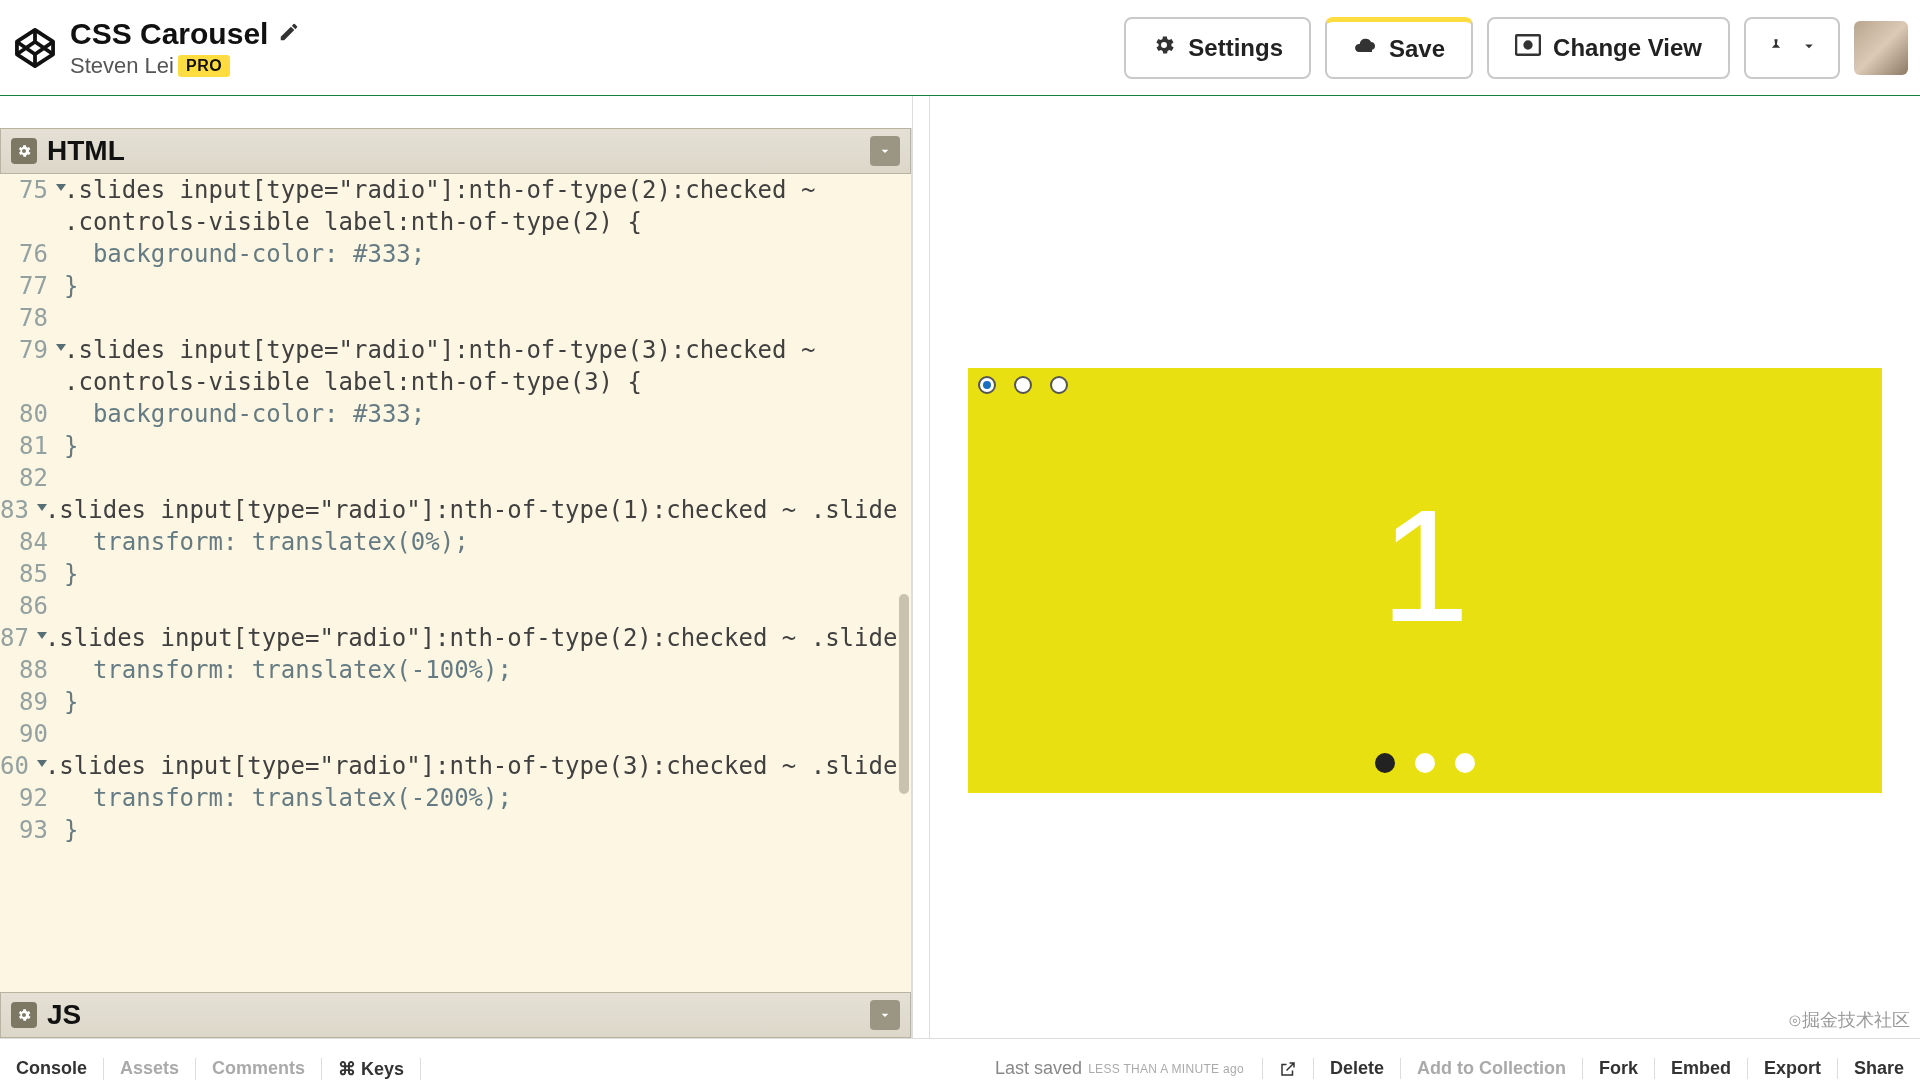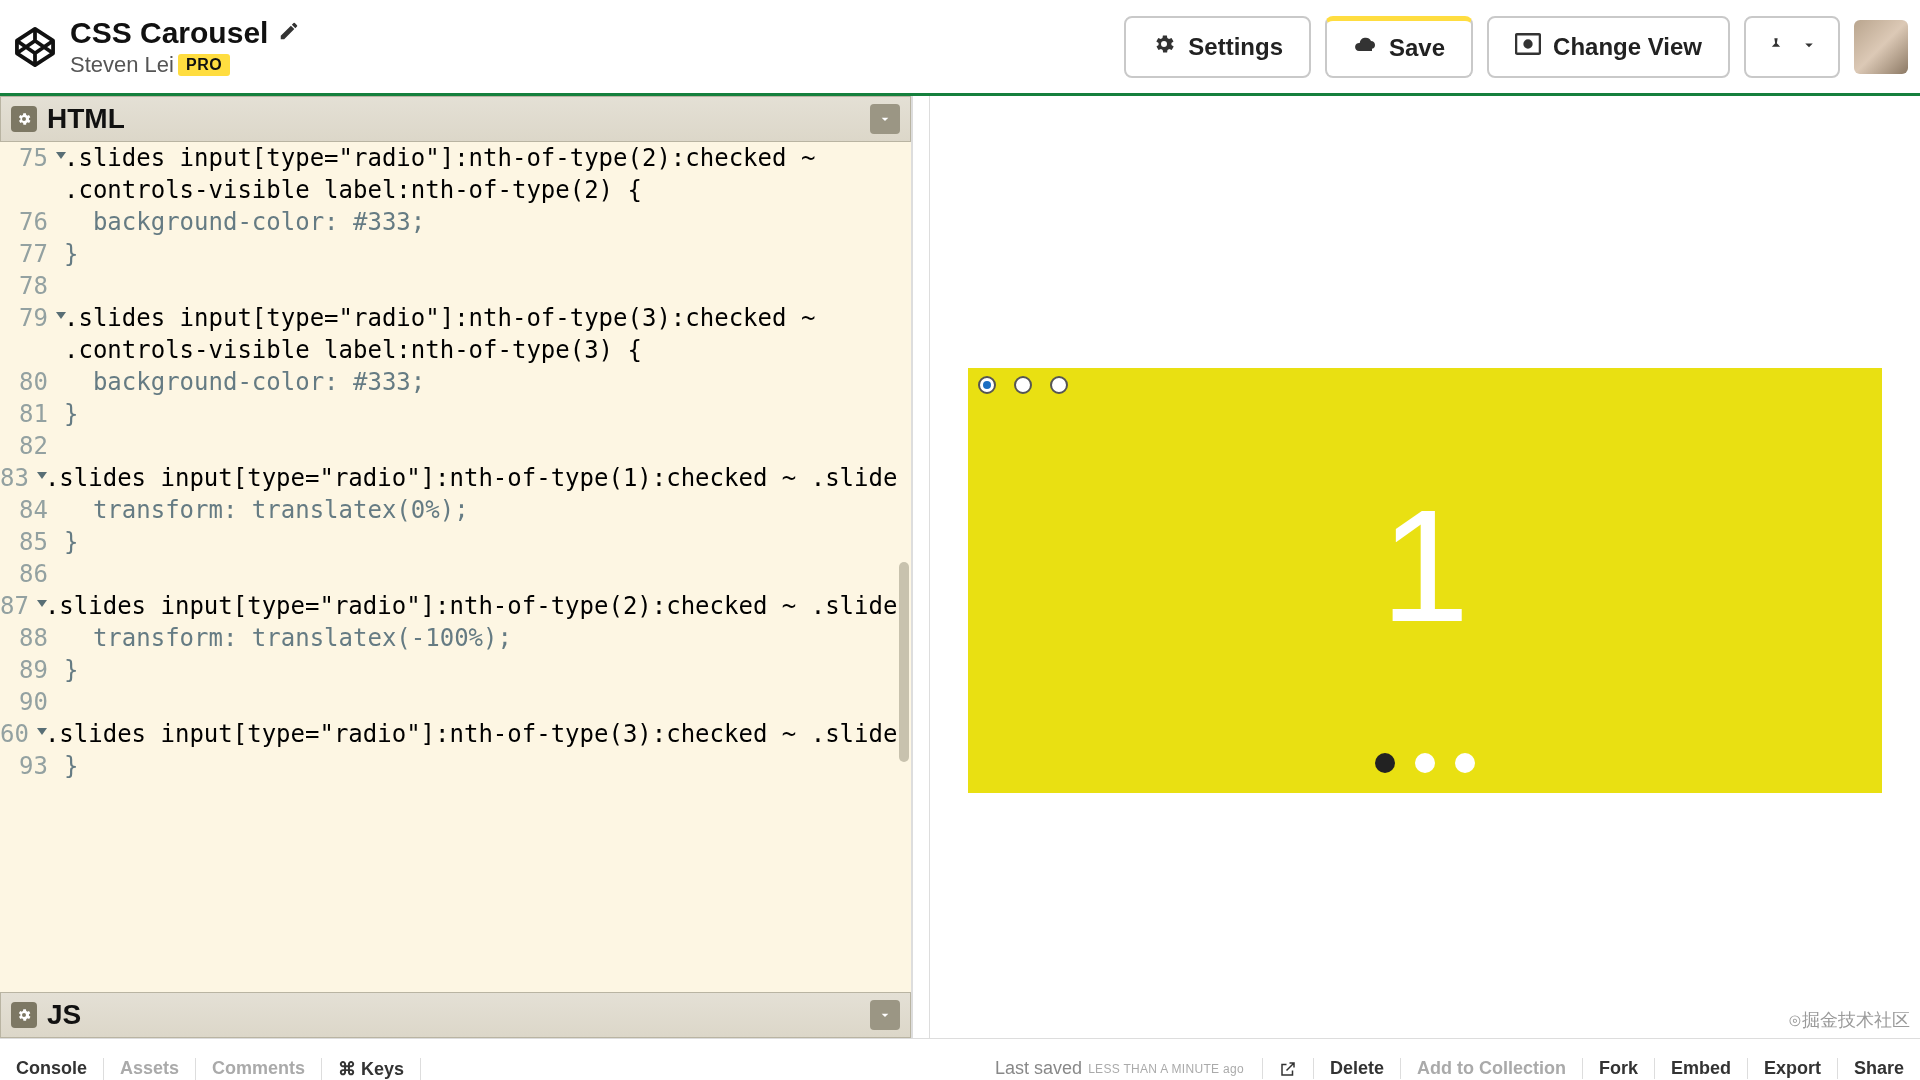--- a/index.html
+++ b/index.html
@@ -1,55 +1,55 @@
 <!DOCTYPE html>
 <html><head>
 <meta charset="utf-8">
 <style>
 * { box-sizing: border-box; margin: 0; padding: 0; }
 html, body { width: 1920px; height: 1080px; font-family: "Helvetica Neue", Arial, sans-serif; background: #fff; overflow: hidden; }
 
 
-.header { display: flex; align-items: center; justify-content: space-between; height: 96px; padding: 6px 12px; border-bottom: 3px solid #15803d; }
+.header { display: flex; align-items: center; justify-content: space-between; height: 96px; padding: 6px 12px; border-bottom: 1px solid #15803d; }
 .hdr-left { display: flex; align-items: center; gap: 12px; }
 .logo { width: 46px; height: 46px; display: flex; align-items: center; justify-content: center; color: #131417; }
 .title-wrap { display: flex; flex-direction: column; }
 .title-row { display: flex; align-items: center; gap: 10px; }
 .title { font-size: 30px; font-weight: 800; color: #111; }
 .edit-icon { color: #333; }
 .author-row { display: flex; align-items: center; gap: 4px; margin-top: 2px; }
 .author { font-size: 22px; color: #555; }
 .pro-badge { background: #ffdd40; color: #111; font-weight: 800; font-size: 16px; padding: 2px 8px; border-radius: 3px; letter-spacing: .5px; }
 
 .hdr-right { display: flex; align-items: center; gap: 14px; }
 .hdr-btn { display: flex; align-items: center; gap: 12px; height: 62px; padding: 0 26px; background: #fff; border: 2px solid #c9c9c9; border-radius: 8px; font-size: 24px; font-weight: 600; color: #222; cursor: pointer; }
 .hdr-btn.save { border-top: 5px solid #ffdd40; }
 .hdr-pin { display: flex; align-items: center; gap: 14px; height: 62px; padding: 0 20px; border: 2px solid #c9c9c9; border-radius: 8px; }
 .avatar { width: 54px; height: 54px; border-radius: 6px; background: linear-gradient(135deg,#b9a58e 0%,#dcc9b6 50%,#8c7965 100%); }
 
 
 .workspace { display: flex; height: calc(1080px - 96px - 42px); }
-.left { width: 912px; display: flex; flex-direction: column; border-right: 1px solid #ddd; }
+.left { width: 912px; display: flex; flex-direction: column; border-right: 1px solid #ddd; margin-top: 32px; }
 .panel-hdr { display: flex; align-items: center; justify-content: space-between; padding: 6px 10px; background: linear-gradient(#e4e0d5,#dcd7c9); border: 1px solid #b9b4a2; }
 .panel-hdr .left-grp { display: flex; align-items: center; gap: 10px; }
 .gear-box { width: 26px; height: 26px; background: #7d7864; border-radius: 4px; display:flex;align-items:center;justify-content:center;color:#fff; }
 .panel-title { font-size: 28px; font-weight: 800; color: #111; }
 .chev-box { width: 30px; height: 30px; background: #9b9684; border-radius: 4px; display:flex;align-items:center;justify-content:center;color:#fff; }
 .chev-box.dark { background: #6f6a58; }
 
 .html-panel { flex: 0 0 46px; }
 .css-panel  { flex: 1 1 auto; display: flex; flex-direction: column; min-height: 0; }
 .js-panel   { flex: 0 0 46px; }
 
 .editor { flex: 1; background: #fdf6e3; font-family: ui-monospace, Menlo, Consolas, monospace; font-size: 24px; line-height: 32px; overflow: hidden; position: relative; }
 .code-line { display: flex; white-space: pre; }
 .gutter { width: 54px; text-align: right; padding-right: 6px; color: #93a1a1; user-select: none; position: relative; }
 .fold { position:absolute; right:-12px; top:10px; width:0;height:0;border-left:5px solid transparent;border-right:5px solid transparent;border-top:7px solid #586e75; }
 .code { padding-left: 10px; }
-.sel  { color: #000000; }
+.sel  { color: #404040; }
 .prop { color: #657b83; }
 .punct{ color: #657b83; }
 .scrollbar-v { position:absolute; right:2px; top:420px; width:10px; height:200px; background:#c8c2ae; border-radius:5px; }
 
 .divider-v { width: 18px; background: #fff; border-left:1px solid #ddd; border-right:1px solid #ddd; cursor: col-resize; }
 
 .right { flex: 1; background: #fff; position: relative; }
 .preview { position:absolute; left:38px; right:38px; top:272px; height:425px; background:#e9e012; }
 .preview .big { position:absolute; left:50%; top:50%; transform:translate(-50%,-58%); font-size:160px; font-weight:300; color:#fff; font-family: Arial, sans-serif; }
 .radio-row { position:absolute; left:10px; top:8px; display:flex; gap:18px; }
@@ -162,20 +162,21 @@
         <div class="code-line"><span class="gutter">82</span><span class="code"> </span></div>
         <div class="code-line"><span class="gutter"><span>83</span><span class="fold"></span></span><span class="code"><span class="sel">.slides input[type="radio"]:nth-of-type(1):checked ~ .slide {</span></span></div>
         <div class="code-line"><span class="gutter">84</span><span class="code"><span class="prop">  transform: translatex(0%);</span></span></div>
         <div class="code-line"><span class="gutter">85</span><span class="code"><span class="punct">}</span></span></div>
         <div class="code-line"><span class="gutter">86</span><span class="code"> </span></div>
         <div class="code-line"><span class="gutter"><span>87</span><span class="fold"></span></span><span class="code"><span class="sel">.slides input[type="radio"]:nth-of-type(2):checked ~ .slide {</span></span></div>
         <div class="code-line"><span class="gutter">88</span><span class="code"><span class="prop">  transform: translatex(-100%);</span></span></div>
         <div class="code-line"><span class="gutter">89</span><span class="code"><span class="punct">}</span></span></div>
         <div class="code-line"><span class="gutter">90</span><span class="code"> </span></div>
         <div class="code-line"><span class="gutter"><span>60</span><span class="fold"></span></span><span class="code"><span class="sel">.slides input[type="radio"]:nth-of-type(3):checked ~ .slide {</span></span></div>
+        <div class="code-line"><span class="gutter">92</span><span class="code"><span class="prop">  transform: translatex(-200%);</span></span></div>
         <div class="code-line"><span class="gutter">93</span><span class="code"><span class="punct">}</span></span></div>
         <div class="scrollbar-v"></div>
       </div>
     </div>
 
     <div class="panel-hdr js-panel">
       <div class="left-grp">
         <span class="gear-box">
             <svg width="16" height="16" viewBox="0 0 24 24" fill="#fff">
               <path d="M19.4 13a7.5 7.5 0 0 0 0-2l2.1-1.6-2-3.4-2.5 1a7.4 7.4 0 0 0-1.7-1l-.4-2.6h-4l-.4 2.6a7.4 7.4 0 0 0-1.7 1l-2.5-1-2 3.4L6.6 11a7.5 7.5 0 0 0 0 2l-2.1 1.6 2 3.4 2.5-1c.5.4 1.1.8 1.7 1l.4 2.6h4l.4-2.6c.6-.2 1.2-.6 1.7-1l2.5 1 2-3.4L19.4 13zM12 15a3 3 0 1 1 0-6 3 3 0 0 1 0 6z"></path>

